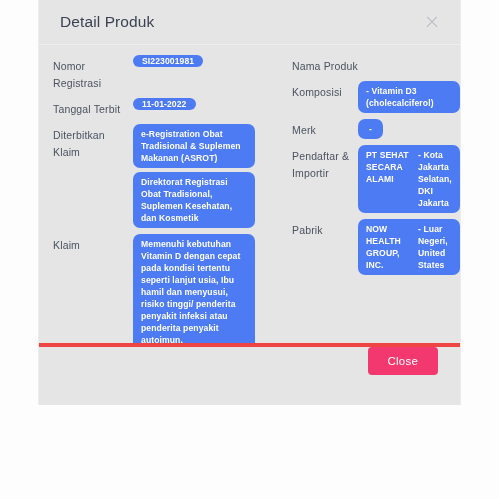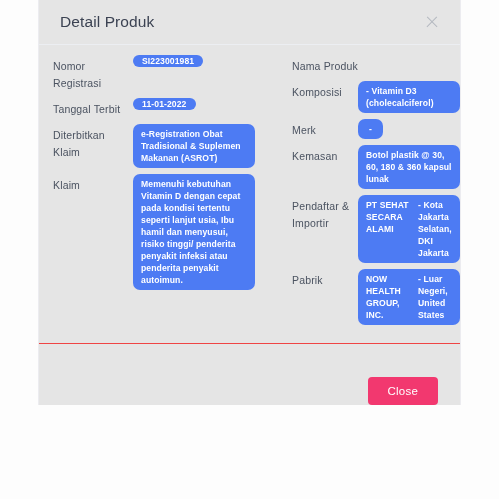--- a/index.html
+++ b/index.html
@@ -106,22 +106,22 @@
     display: flex;
     align-self: stretch;
   }
   .badge.two-col .c1 { flex: 0 0 52px; }
   .badge.two-col .c2 { flex: 1 1 auto; }
   .badge.dash { padding: 4px 11px; }
 
   .modal-footer {
     flex: 0 0 auto;
     height: 62px;
-    border-top: 1px solid #ef4444;
-    display: flex; align-items: flex-end; justify-content: flex-end;
+    border-top: 4px solid #ef4444;
+    display: flex; align-items: flex-start; justify-content: flex-end;
     padding: 0 22px;
   }
   .btn-close {
     background: #f2386f;
     color: #ffffff;
     border: none;
     border-radius: 4px;
     font-family: "Liberation Sans", sans-serif;
     font-size: 11.5px;
     font-weight: 400;
@@ -153,20 +153,21 @@
             <div class="row">
               <div class="lbl">Tanggal Terbit</div>
               <div class="vals">
                 <div class="badge pill">11-01-2022</div>
               </div>
             </div>
             <div class="row">
               <div class="lbl">Diterbitkan Klaim</div>
               <div class="vals">
                 <div class="badge wide">e-Registration Obat Tradisional &amp; Suplemen Makanan (ASROT)</div>
+                <div class="badge wide">Direktorat Registrasi Obat Tradisional, Suplemen Kesehatan, dan Kosmetik</div>
               </div>
             </div>
             <div class="row">
               <div class="lbl">Klaim</div>
               <div class="vals">
                 <div class="badge wide">Memenuhi kebutuhan Vitamin D dengan cepat pada kondisi tertentu seperti lanjut usia, Ibu hamil dan menyusui, risiko tinggi/ penderita penyakit infeksi atau penderita penyakit autoimun.</div>
               </div>
             </div>
           </div>
         <div class="col-right">
@@ -176,26 +177,20 @@
             <div class="row">
               <div class="lbl">Komposisi</div>
               <div class="vals">
                 <div class="badge wide">- Vitamin D3 (cholecalciferol)</div>
               </div>
             </div>
             <div class="row">
               <div class="lbl">Merk</div>
               <div class="vals">
                 <div class="badge dash">-</div>
-              </div>
-            </div>
-            <div class="row">
-              <div class="lbl">Kemasan</div>
-              <div class="vals">
-                <div class="badge wide">Botol plastik @ 30, 60, 180 &amp; 360 kapsul lunak</div>
               </div>
             </div>
             <div class="row">
               <div class="lbl">Pendaftar &amp; Importir</div>
               <div class="vals">
                 <div class="badge two-col">
                   <span class="c1">PT SEHAT SECARA ALAMI</span>
                   <span class="c2">- Kota Jakarta Selatan, DKI Jakarta</span>
                 </div>
               </div>

